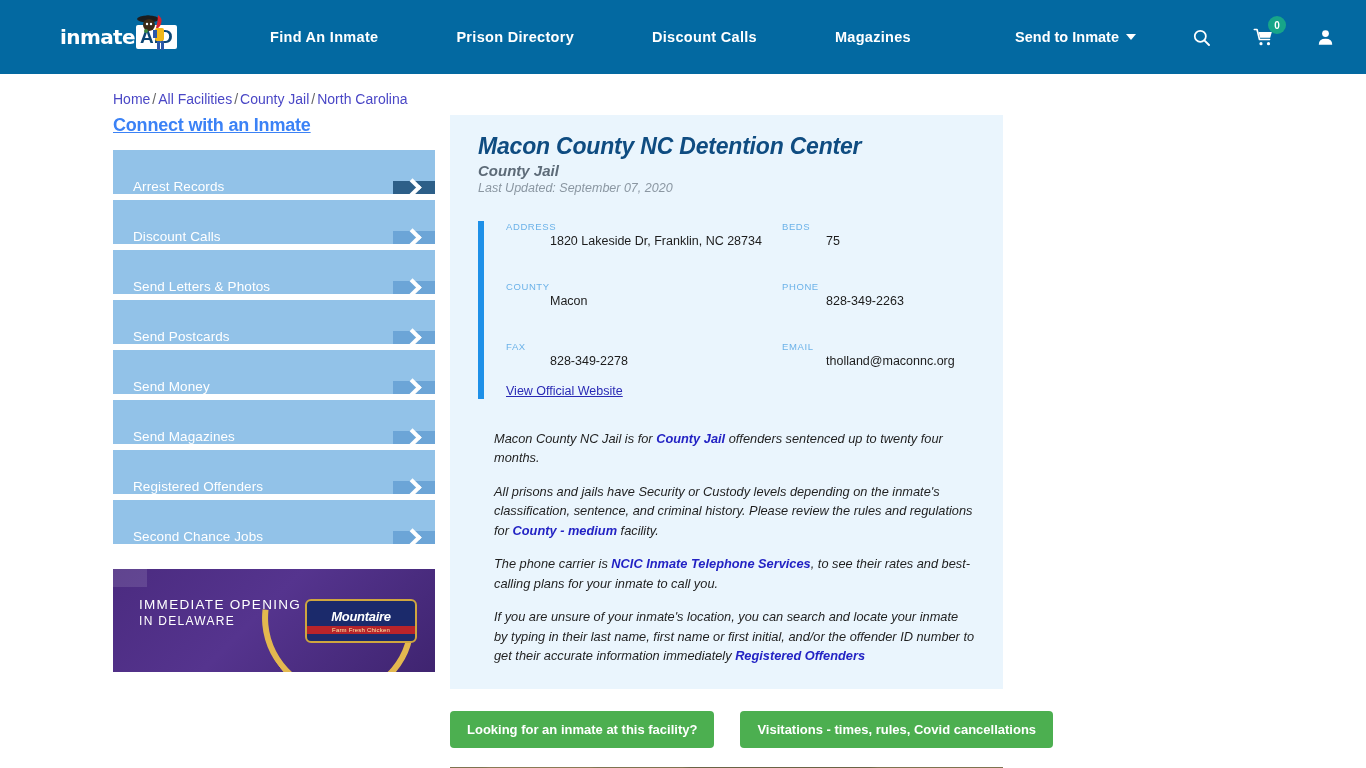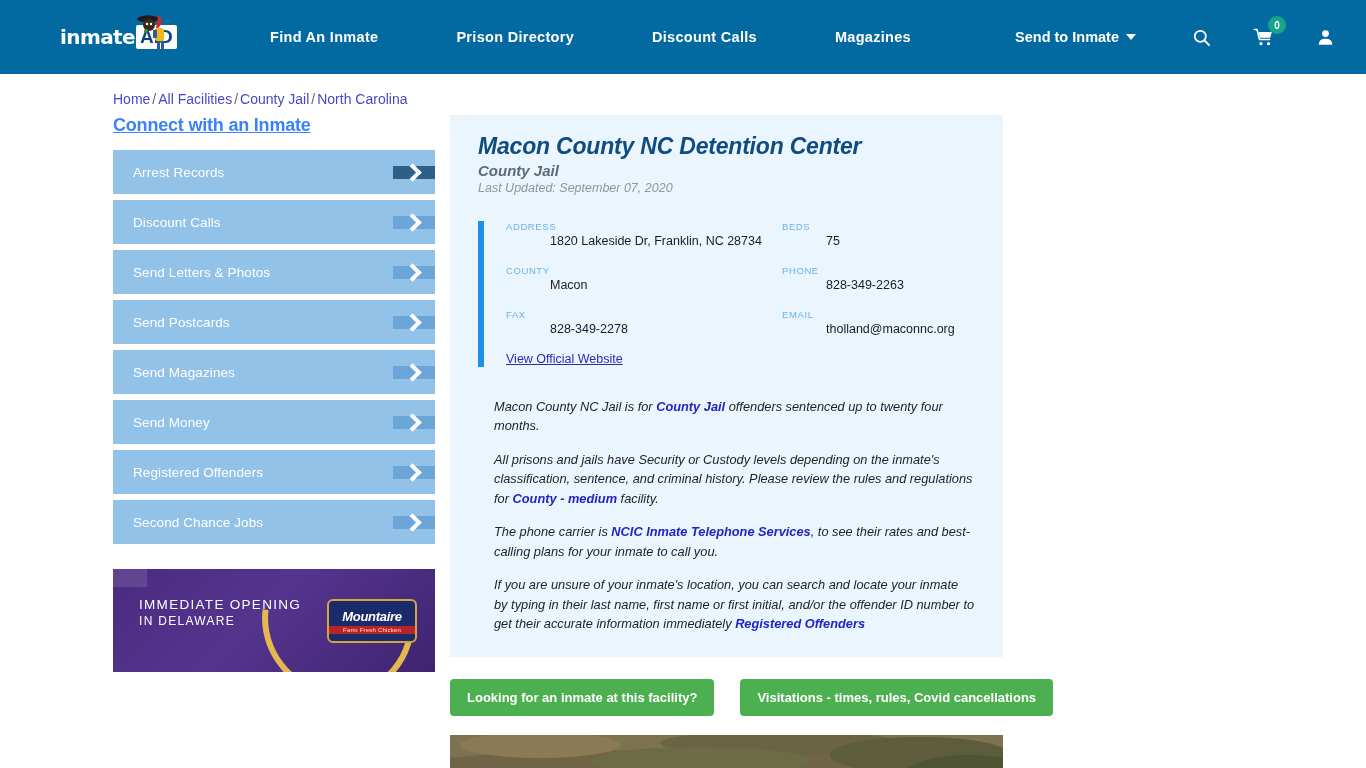--- a/index.html
+++ b/index.html
@@ -123,21 +123,21 @@
     font-weight: bold;
     color: #3b82f6;
     text-decoration: underline;
     margin: 0 0 14px 0;
     letter-spacing: -0.2px;
   }
   .side-btn {
     height: 44px;
     background: #92c2e8;
     display: flex;
-    align-items: center;
+    align-items: flex-end;
     margin-bottom: 6px;
     cursor: pointer;
     overflow: hidden;
   }
   .side-btn .label {
     flex: 1;
     display: flex; align-items: center;
     padding-left: 20px;
     color: #ffffff;
     font-size: 13.5px;
@@ -183,21 +183,21 @@
     width: 150px; height: 155px;
     border: 6px solid #e3b84f;
     border-radius: 50%;
     border-right-color: transparent;
     border-top-color: transparent;
     transform: rotate(-38deg);
   }
   .ad-logo {
     position: absolute;
     right: 18px; top: 30px;
-    width: 90px; height: 44px;
+    width: 112px; height: 44px;
     background: #1b2a6b;
     border: 2px solid #cfa63f;
     border-radius: 6px;
     display: flex; flex-direction: column;
     align-items: center; justify-content: center;
     overflow: hidden;
   }
   .ad-logo-main {
     color: #ffffff; font-size: 13px; font-weight: bold;
     font-style: italic; letter-spacing: -0.3px;
@@ -242,21 +242,21 @@
   }
   .info-bar {
     position: absolute;
     left: 0; top: 0; bottom: 0;
     width: 6px;
     background: #1e90e8;
   }
   .info-grid {
     display: grid;
     grid-template-columns: 276px 1fr;
-    row-gap: 17px;
+    row-gap: 33px;
   }
   .field-label {
     font-size: 9.5px;
     color: #6cb2e8;
     letter-spacing: 0.6px;
     margin-bottom: 2px;
   }
   .field-value {
     font-size: 12.5px;
     color: #1c1c1c;
@@ -405,27 +405,27 @@
             <span class="chev"></span>
           </div>
       </div>
       <div class="side-btn">
         <div class="label">Send Postcards</div>
         <div class="arrow">
             <span class="chev"></span>
           </div>
       </div>
       <div class="side-btn">
+        <div class="label">Send Money</div>
+        <div class="arrow">
+            <span class="chev"></span>
+          </div>
+      </div>
+      <div class="side-btn">
         <div class="label">Send Magazines</div>
-        <div class="arrow">
-            <span class="chev"></span>
-          </div>
-      </div>
-      <div class="side-btn">
-        <div class="label">Send Money</div>
         <div class="arrow">
             <span class="chev"></span>
           </div>
       </div>
       <div class="side-btn">
         <div class="label">Registered Offenders</div>
         <div class="arrow">
             <span class="chev"></span>
           </div>
       </div>

